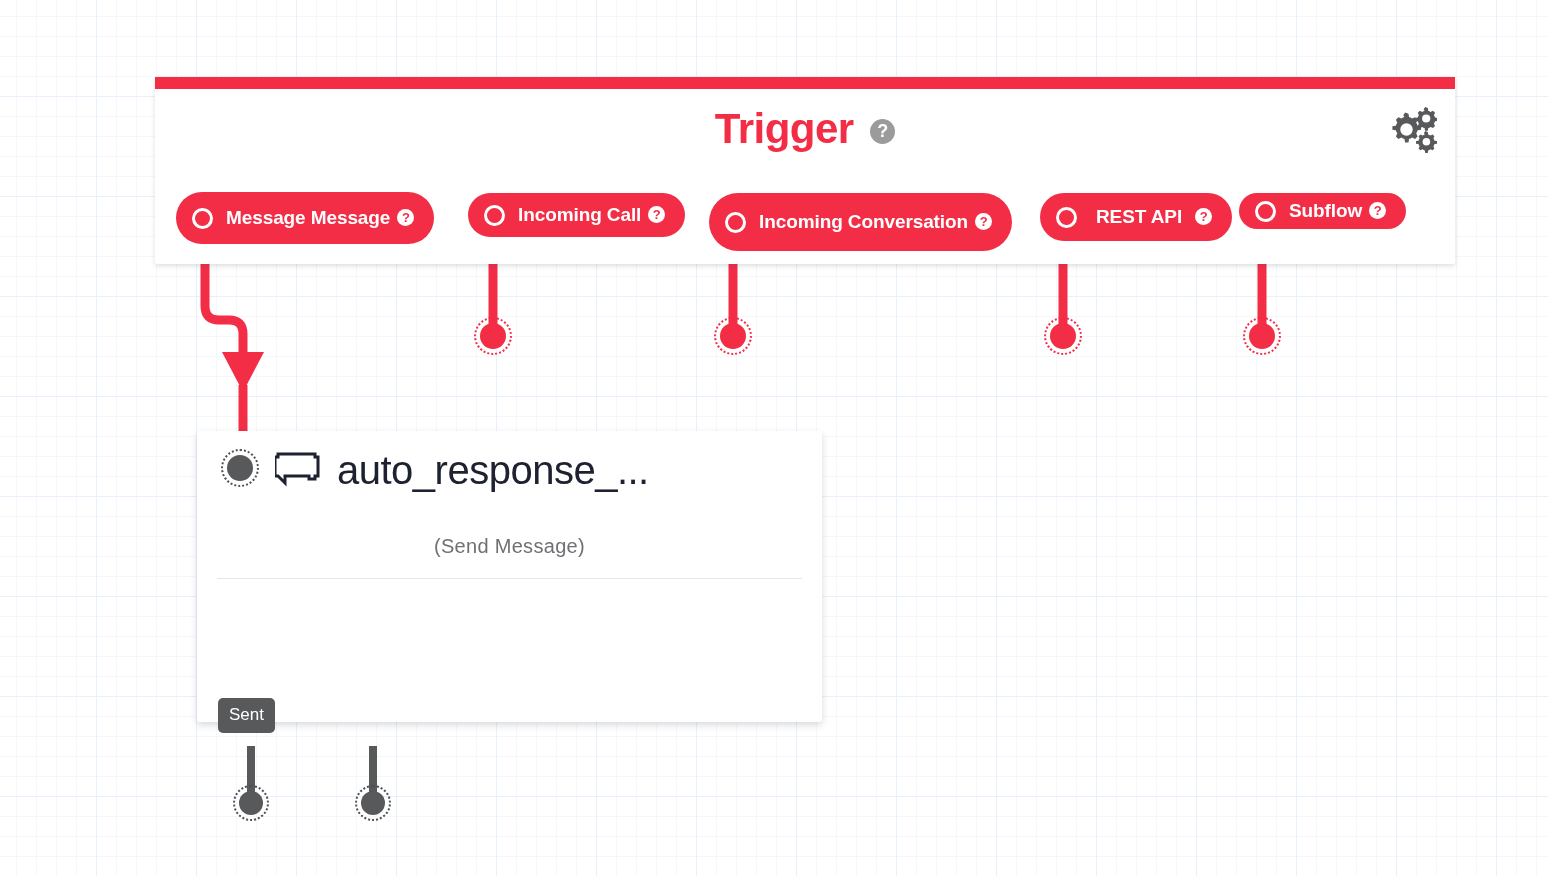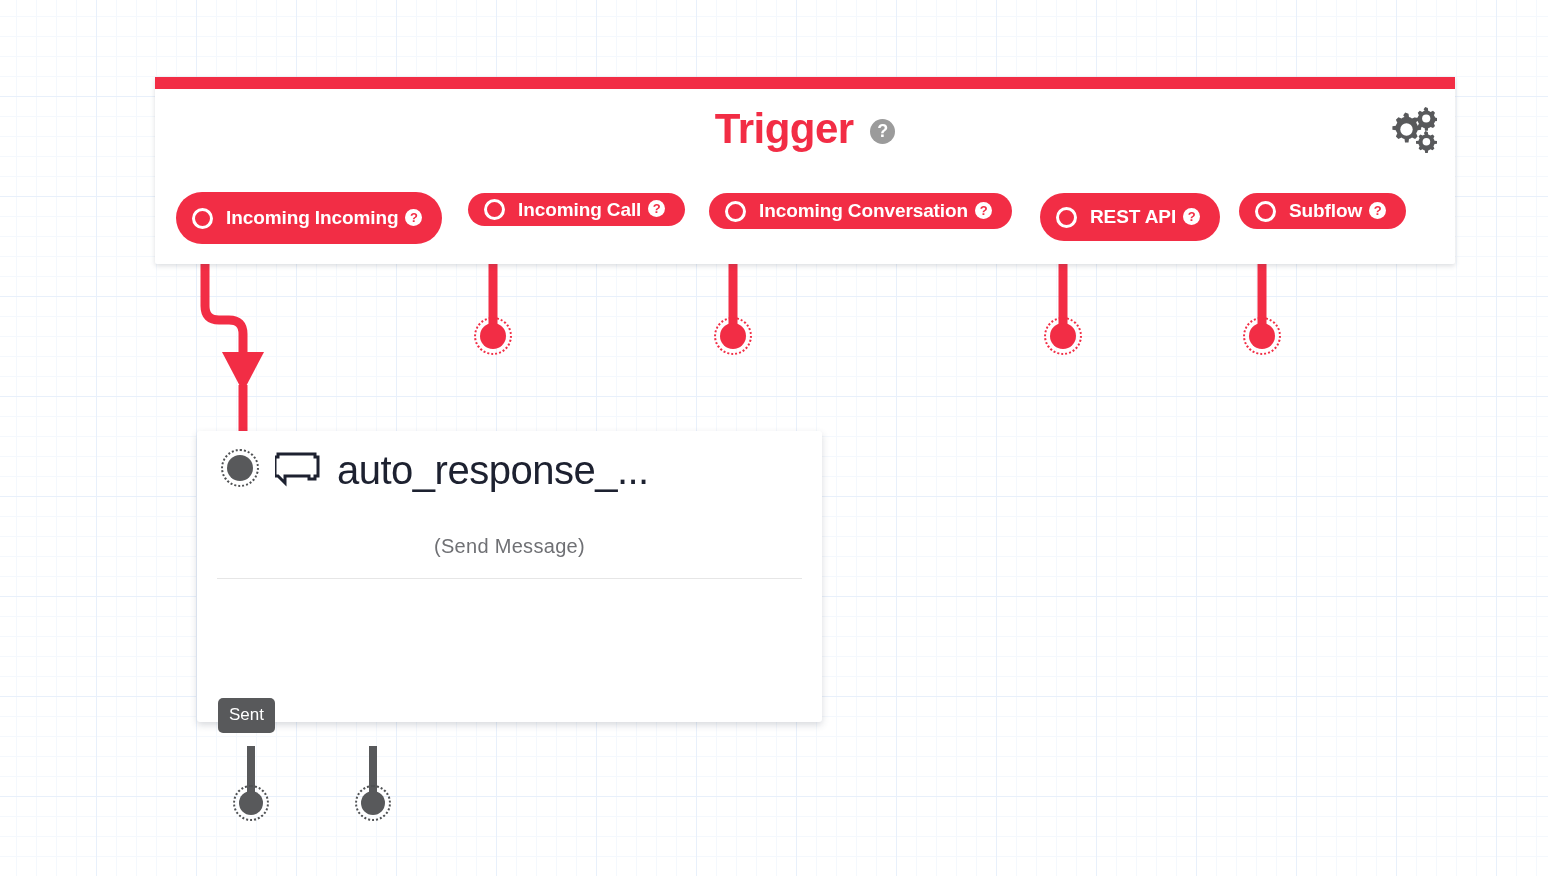--- a/index.html
+++ b/index.html
@@ -262,37 +262,37 @@
         <path d="M38.6 2.2l1.6-2.2 2.6 1.0 0.4 2.7c0.9 0.2 1.7 0.7 2.4 1.2l2.4-1.1 2.0 2.0-1.1 2.4c0.5 0.7 0.9 1.5 1.2 2.4l2.7 0.4 0 2.8-2.7 0.4c-0.2 0.9-0.7 1.7-1.2 2.4l1.1 2.4-2.0 2.0-2.4-1.1c-0.7 0.5-1.5 0.9-2.4 1.2l-0.4 2.7-2.8 0-0.4-2.7c-0.9-0.2-1.7-0.7-2.4-1.2l-2.4 1.1-2.0-2.0 1.1-2.4c-0.5-0.7-0.9-1.5-1.2-2.4l-2.7-0.4 0-2.8 2.7-0.4c0.2-0.9 0.7-1.7 1.2-2.4l-1.1-2.4 2.0-2.0 2.4 1.1c0.7-0.5 1.5-0.9 2.4-1.2z"></path>
         <circle cx="41.2" cy="11.5" r="4.1" fill="#ffffff"></circle>
         <path d="M38.9 26.0l1.5-2.0 2.4 0.9 0.4 2.5c0.8 0.2 1.6 0.6 2.2 1.1l2.2-1.0 1.8 1.8-1.0 2.2c0.5 0.7 0.9 1.4 1.1 2.2l2.5 0.4 0 2.6-2.5 0.4c-0.2 0.8-0.6 1.6-1.1 2.2l1.0 2.2-1.8 1.8-2.2-1.0c-0.7 0.5-1.4 0.9-2.2 1.1l-0.4 2.5-2.6 0-0.4-2.5c-0.8-0.2-1.6-0.6-2.2-1.1l-2.2 1.0-1.8-1.8 1.0-2.2c-0.5-0.7-0.9-1.4-1.1-2.2l-2.5-0.4 0-2.6 2.5-0.4c0.2-0.8 0.6-1.6 1.1-2.2l-1.0-2.2 1.8-1.8 2.2 1.0c0.7-0.5 1.4-0.9 2.2-1.1z"></path>
         <circle cx="41.4" cy="34.8" r="3.8" fill="#ffffff"></circle>
       </g>
     </svg>
   </div>
 
   <div class="pill" id="pill-0" style="left:176px; top:192px; height:52px;">
     <span class="port-ring"></span>
-    <span class="pill-label">Incoming Incoming</span>
-    <span class="help-icon-small">?</span>
-  </div>
-
-  <div class="pill" id="pill-1" style="left:468px; top:193px; height:33px;">
+    <span class="pill-label">Message Message</span>
+    <span class="help-icon-small">?</span>
+  </div>
+
+  <div class="pill" id="pill-1" style="left:468px; top:193px; height:44px;">
     <span class="port-ring"></span>
     <span class="pill-label">Incoming Call</span>
     <span class="help-icon-small">?</span>
   </div>
 
-  <div class="pill" id="pill-2" style="left:709px; top:193px; height:36px;">
+  <div class="pill" id="pill-2" style="left:709px; top:193px; height:58px;">
     <span class="port-ring"></span>
     <span class="pill-label">Incoming Conversation</span>
     <span class="help-icon-small">?</span>
   </div>
 
-  <div class="pill" id="pill-3" style="left:1040px; top:193px; height:48px;">
+  <div class="pill" id="pill-3" style="left:1040px; top:193px; height:48px;gap:6px;">
     <span class="port-ring"></span>
     <span class="pill-label">REST API</span>
     <span class="help-icon-small">?</span>
   </div>
 
   <div class="pill" id="pill-4" style="left:1239px; top:193px; height:36px;justify-content:flex-end;">
     <span class="port-ring"></span>
     <span class="pill-label">Subflow</span>
     <span class="help-icon-small">?</span>
   </div>

